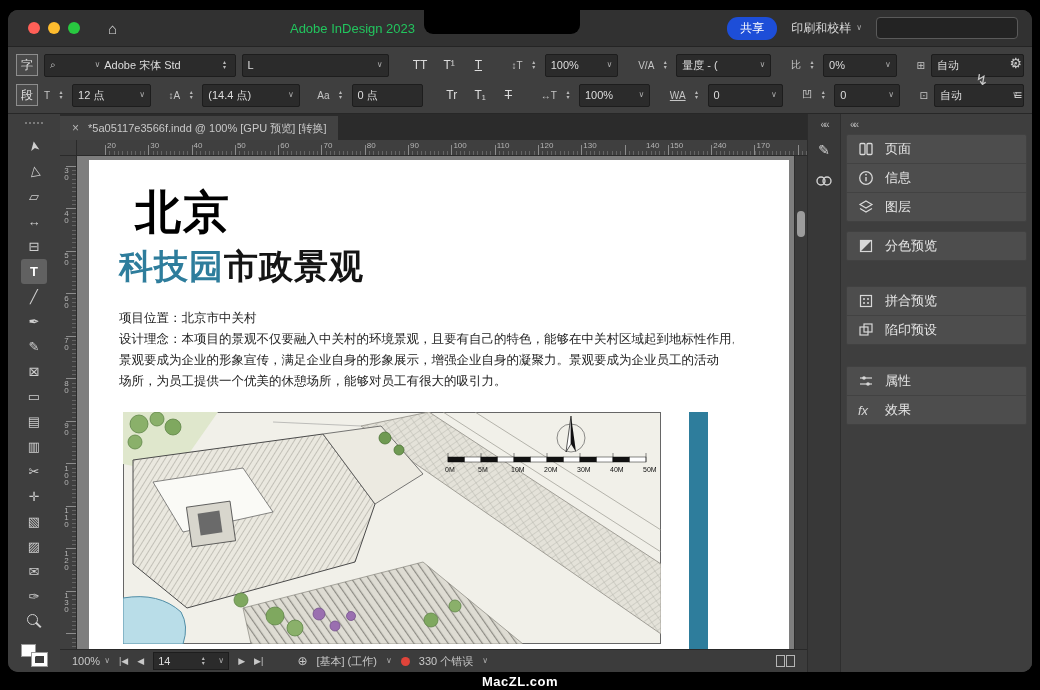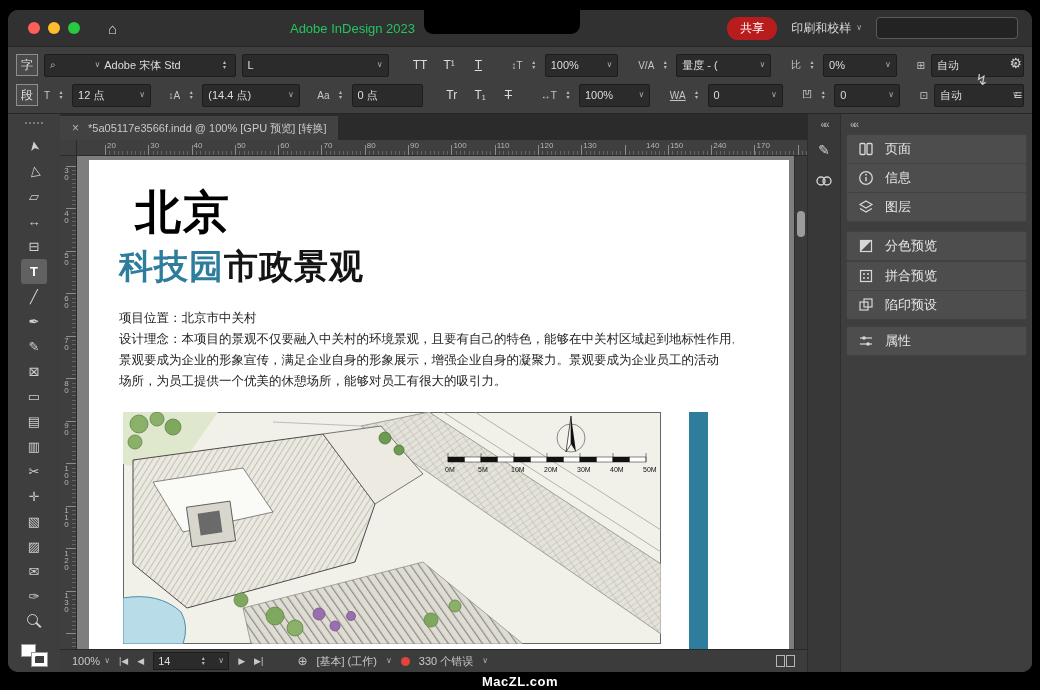--- a/index.html
+++ b/index.html
@@ -10,21 +10,21 @@
   
   .titlebar{flex:0 0 36px;background:#313131;border-bottom:1px solid #242424;position:relative;
             display:flex;align-items:center;}
   .notch{position:absolute;left:416px;top:0;width:156px;height:24px;background:#000;border-radius:0 0 9px 9px;}
   .lights{display:flex;gap:8px;margin-left:20px;}
   .light{width:12px;height:12px;border-radius:50%;}
   .light.red{background:#ff5f57}.light.yellow{background:#febc2e}.light.green{background:#28c840}
   .home{color:#d8d8d8;font-size:15px;margin-left:28px;}
   .tb-title{position:absolute;left:262px;width:165px;text-align:center;color:#22c55e;font-size:13px;}
   .tb-right{position:absolute;right:14px;display:flex;align-items:center;gap:14px;}
-  .share-btn{background:#b91c1c;color:#fff;border-radius:11px;padding:3px 13px;font-size:12px;text-align:right;}
+  .share-btn{background:#1d4ed8;color:#fff;border-radius:11px;padding:3px 13px;font-size:12px;text-align:right;}
   .workspace{color:#d8d8d8;font-size:12px;display:flex;align-items:center;gap:5px;}
   .chev{color:#aaa;font-size:8px;line-height:1;}
   .search-box{width:140px;height:20px;background:#232323;border:1px solid #5a5a5a;border-radius:4px;}
   
   .controlbar{flex:0 0 66px;background:#3f3f3f;border-bottom:1px solid #272727;position:relative;
               display:flex;flex-direction:column;justify-content:center;gap:4px;padding:0 8px;}
   .cb-row{display:flex;align-items:center;height:26px;gap:6px;}
   .toggle-box{width:20px;height:20px;border:1px solid #8d8d8d;background:#4a4a4a;color:#e2e2e2;
               font-size:12px;display:flex;align-items:center;justify-content:center;flex:0 0 20px;}
   .combo{height:21px;background:#2b2b2b;border:1px solid #1d1d1d;border-radius:2px;display:flex;
@@ -101,21 +101,21 @@
   .err-dot{width:9px;height:9px;border-radius:50%;background:#e0443a;}
   .spread-icon{margin-left:auto;display:flex;gap:1px;}
   .spread-icon i{width:7px;height:10px;border:1px solid #b5b5b5;display:block;}
   
   .panel{flex:0 0 224px;display:flex;background:#3a3a3a;border-left:1px solid #2c2c2c;}
   .dockstrip{flex:0 0 32px;background:#383838;border-right:1px solid #2e2e2e;padding-top:5px;}
   .collapse{color:#b8b8b8;font-size:10px;text-align:center;letter-spacing:-2px;}
   .dockicon{width:22px;height:22px;margin:9px auto 0 auto;color:#d2d2d2;display:flex;align-items:center;justify-content:center;font-size:14px;}
   .panelbody{flex:1;background:#3e3e3e;padding:5px 5px 0 5px;}
   .pgroup{background:#4d4d4d;border:1px solid #414141;border-radius:2px;}
-  .pgroup.mb10{margin-bottom:9px}.pgroup.mb26{}.pgroup.mb6{margin-bottom:6px}
+  .pgroup.mb10{margin-bottom:9px}.pgroup.mb26{margin-bottom:25px}.pgroup.mb6{margin-bottom:21px}
   .pitem{height:28px;display:flex;align-items:center;gap:11px;padding:0 11px;color:#e6e6e6;
          font-size:13px;border-bottom:1px solid #424242;}
   .pitem:last-child{border-bottom:none;}
   .pitem svg{flex:0 0 16px;}
   .fx{font-style:italic;font-size:13px;color:#d5d5d5;width:16px;}
   
   .bottombar{position:absolute;left:0;bottom:0;width:100%;height:18px;background:#000;
              display:flex;align-items:center;justify-content:center;}
   .watermark{color:#fff;font-weight:bold;font-size:13px;letter-spacing:0.5px;}
 </style>
@@ -554,20 +554,24 @@
         <div class="pgroup">
           <div class="pitem">
             <svg width="16" height="16" viewBox="0 0 16 16">
                 <line x1="2" y1="5" x2="14" y2="5" stroke="#d8d8d8" stroke-width="1.2"></line>
                 <circle cx="6" cy="5" r="1.8" fill="#d8d8d8"></circle>
                 <line x1="2" y1="11" x2="14" y2="11" stroke="#d8d8d8" stroke-width="1.2"></line>
                 <circle cx="10" cy="11" r="1.8" fill="#d8d8d8"></circle>
               </svg>
             <span>属性</span>
           </div>
+          <div class="pitem">
+            <span class="fx">fx</span>
+            <span>效果</span>
+          </div>
         </div>
       </div>
     </div>
   </div>
 </div>
 
 <div class="bottombar">
   <span class="watermark">MacZL.com</span>
 </div>
 

